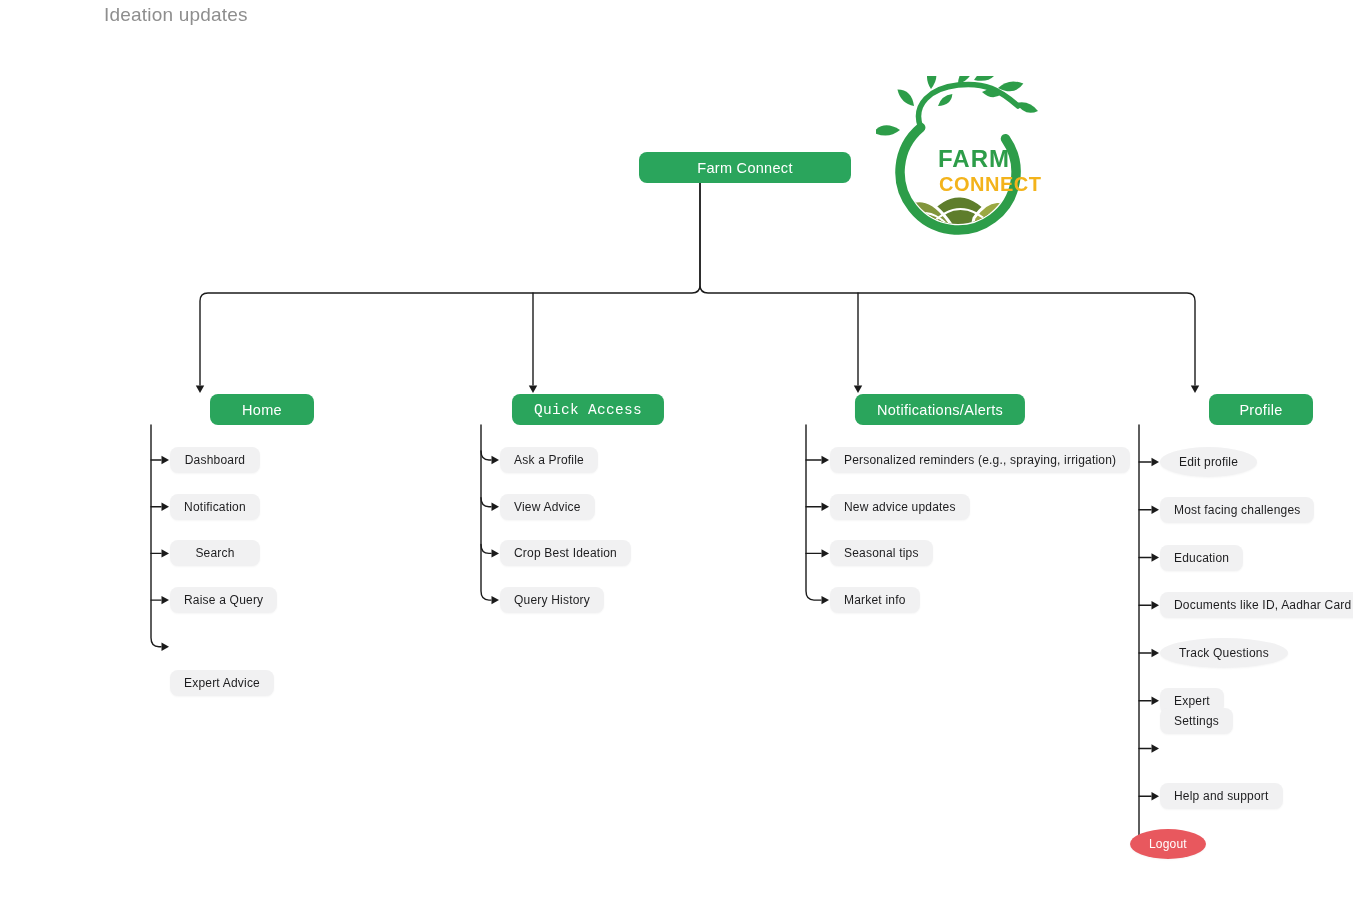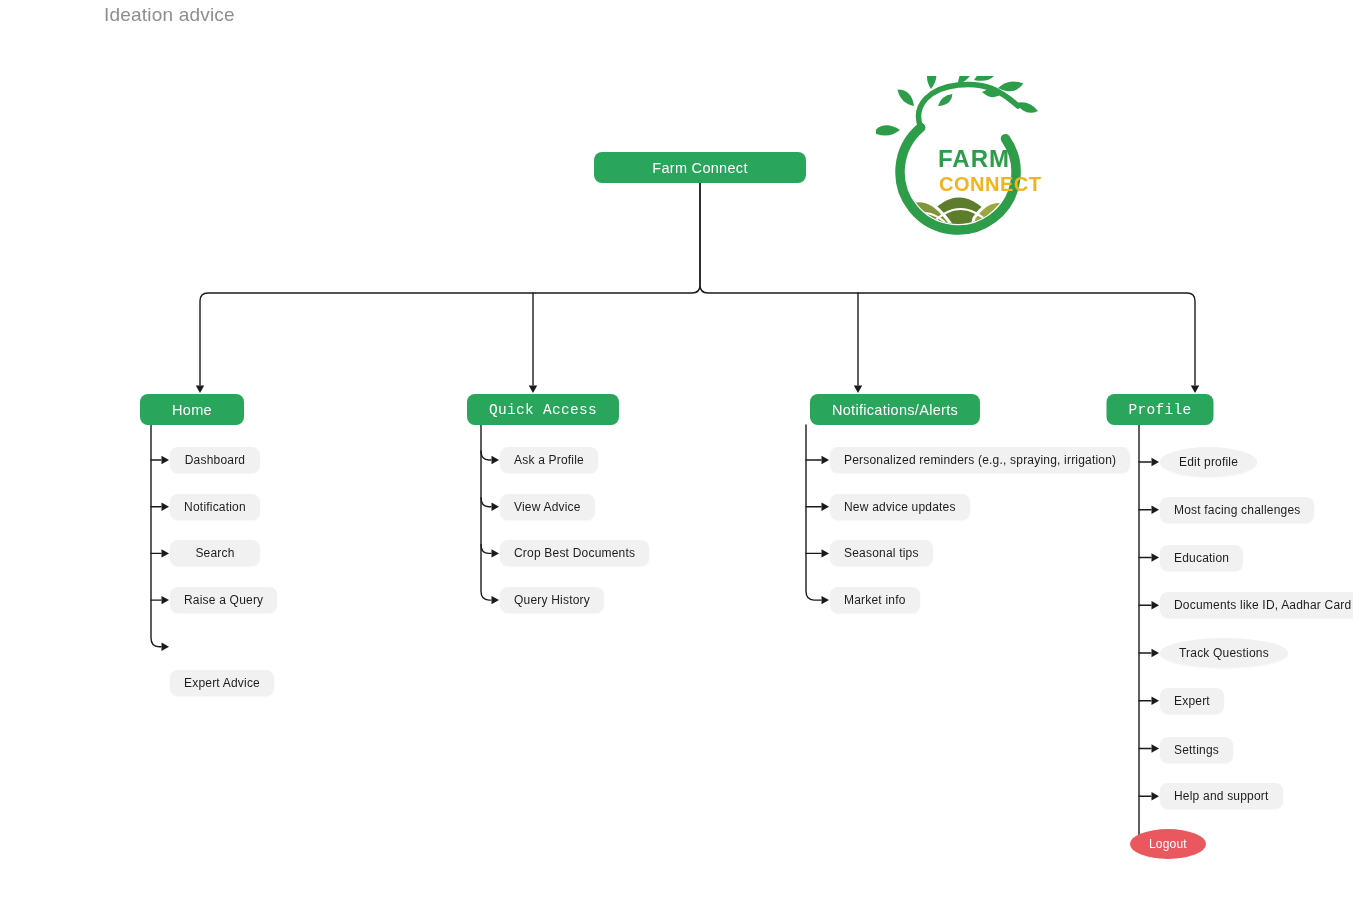--- a/index.html
+++ b/index.html
@@ -15,38 +15,38 @@
   body{width:1353px;height:912px;font-family:"Liberation Sans",sans-serif;}
   .canvas{position:relative;width:1353px;height:912px;overflow:hidden;background:#ffffff;}
 
   .subtitle{position:absolute;left:104px;top:4px;font-size:19px;color:#8e8e8e;letter-spacing:.2px;}
   .title{position:absolute;left:103px;top:33px;font-size:28px;font-weight:600;color:#121212;letter-spacing:.2px;}
 
   #wires{position:absolute;left:0;top:0;width:1353px;height:912px;}
 
   .gnode{position:absolute;height:31px;background:var(--green);color:#fff;border-radius:8px;
          display:flex;align-items:center;justify-content:center;font-size:14.5px;
-         padding:0 22px;box-sizing:border-box;transform:translateX(-50%);white-space:nowrap;letter-spacing:.3px;}
+         padding:0 22px;box-sizing:border-box;transform:translateX(-50%);white-space:nowrap;letter-spacing:.3px;margin-left:45px;}
   .root{left:700px;top:152px;min-width:212px;}
 
   .pill{position:absolute;height:26px;background:var(--pill-bg);border-radius:8px;
         display:flex;align-items:center;justify-content:center;padding:0 14px;
         font-size:12px;color:var(--pill-text);box-sizing:border-box;white-space:nowrap;
         box-shadow:0 1px 2px rgba(0,0,0,0.04);letter-spacing:.2px;}
   .pill.ellipse{height:30px;border-radius:50%;padding:0 19px;}
   .pill.danger{background:var(--red);color:#ffffff;}
 
   .logo{position:absolute;left:876px;top:76px;}
 </style>
 </head>
 <body>
 
 <div class="canvas">
 
-  <div class="subtitle">Ideation advice</div>
+  <div class="subtitle">Ideation updates</div>
 
   <svg id="wires">
       <path d="M 700 183 V 285 Q 700 293 692 293 H 208 Q 200 293 200 301 V 385" fill="none" stroke="#1b1b1b" stroke-width="1.4" stroke-linecap="round"></path>
       <path d="M 700 183 V 285 Q 700 293 708 293 H 1187 Q 1195 293 1195 301 V 385" fill="none" stroke="#1b1b1b" stroke-width="1.4" stroke-linecap="round"></path>
       <path d="M 533 293 V 385" fill="none" stroke="#1b1b1b" stroke-width="1.4" stroke-linecap="round"></path>
       <path d="M 858 293 V 385" fill="none" stroke="#1b1b1b" stroke-width="1.4" stroke-linecap="round"></path>
       <polygon points="195.8,385.5 204.2,385.5 200,393" fill="#1b1b1b"></polygon>
       <polygon points="528.8,385.5 537.2,385.5 533,393" fill="#1b1b1b"></polygon>
       <polygon points="853.8,385.5 862.2,385.5 858,393" fill="#1b1b1b"></polygon>
       <polygon points="1190.8,385.5 1199.2,385.5 1195,393" fill="#1b1b1b"></polygon>
@@ -132,40 +132,40 @@
       <path d="M 100 152 Q 122 124 144 148" fill="none" stroke="#ffffff" stroke-width="2.2"></path>
     </g>
 
     <g font-family="Liberation Sans, sans-serif" font-weight="bold">
       <text x="62" y="91" font-size="24" letter-spacing="1" fill="#2d9d49">FARM</text>
       <text x="63" y="115" font-size="20" letter-spacing="0.5" fill="#f3b31b">CONNECT</text>
     </g>
   </svg>
 
   <div id="nodes">
-      <div class="gnode" style="left: 192px; top: 394px; min-width: 104px;">Home</div>
+      <div class="gnode" style="left: 217px; top: 394px; min-width: 104px;">Home</div>
       <div class="pill" style="left: 170px; top: 447px; min-width: 90px;">Dashboard</div>
       <div class="pill" style="left: 170px; top: 493.7px; min-width: 90px;">Notification</div>
       <div class="pill" style="left: 170px; top: 540.4px; min-width: 90px;">Search</div>
       <div class="pill" style="left: 170px; top: 587.1px; min-width: 90px;">Raise a Query</div>
       <div class="pill" style="left: 170px; top: 670px; min-width: 90px;">Expert Advice</div>
       <div class="gnode" style="left: 543px; top: 394px; font-family: Liberation Mono, monospace;">Quick Access</div>
       <div class="pill" style="left: 500px; top: 447px;">Ask a Profile</div>
       <div class="pill" style="left: 500px; top: 493.7px;">View Advice</div>
-      <div class="pill" style="left: 500px; top: 540.4px;">Crop Best Documents</div>
+      <div class="pill" style="left: 500px; top: 540.4px;">Crop Best Ideation</div>
       <div class="pill" style="left: 500px; top: 587.1px;">Query History</div>
       <div class="gnode" style="left: 895px; top: 394px;">Notifications/Alerts</div>
       <div class="pill" style="left: 830px; top: 447px;">Personalized reminders (e.g., spraying, irrigation)</div>
       <div class="pill" style="left: 830px; top: 493.7px;">New advice updates</div>
       <div class="pill" style="left: 830px; top: 540.4px;">Seasonal tips</div>
       <div class="pill" style="left: 830px; top: 587.1px;">Market info</div>
-      <div class="gnode" style="left: 1160px; top: 394px; min-width: 104px; font-family: Liberation Mono, monospace;">Profile</div>
+      <div class="gnode" style="left: 1216px; top: 394px; min-width: 104px;">Profile</div>
       <div class="pill ellipse" style="left: 1160px; top: 447px;">Edit profile</div>
       <div class="pill" style="left: 1160px; top: 496.75px;">Most facing challenges</div>
       <div class="pill" style="left: 1160px; top: 544.5px;">Education</div>
       <div class="pill" style="left: 1160px; top: 592.25px;">Documents like ID, Aadhar Card</div>
       <div class="pill ellipse" style="left: 1160px; top: 638px;">Track Questions</div>
       <div class="pill" style="left: 1160px; top: 687.75px;">Expert</div>
-      <div class="pill" style="left: 1160px; top: 737px; text-align: center;">Settings</div>
+      <div class="pill" style="left: 1160px; top: 708px; text-align: center;">Settings</div>
       <div class="pill" style="left: 1160px; top: 783.25px;">Help and support</div>
       <div class="pill ellipse danger" style="left: 1130px; top: 829px;">Logout</div>
     </div>
 </div>
 
 </body></html>

